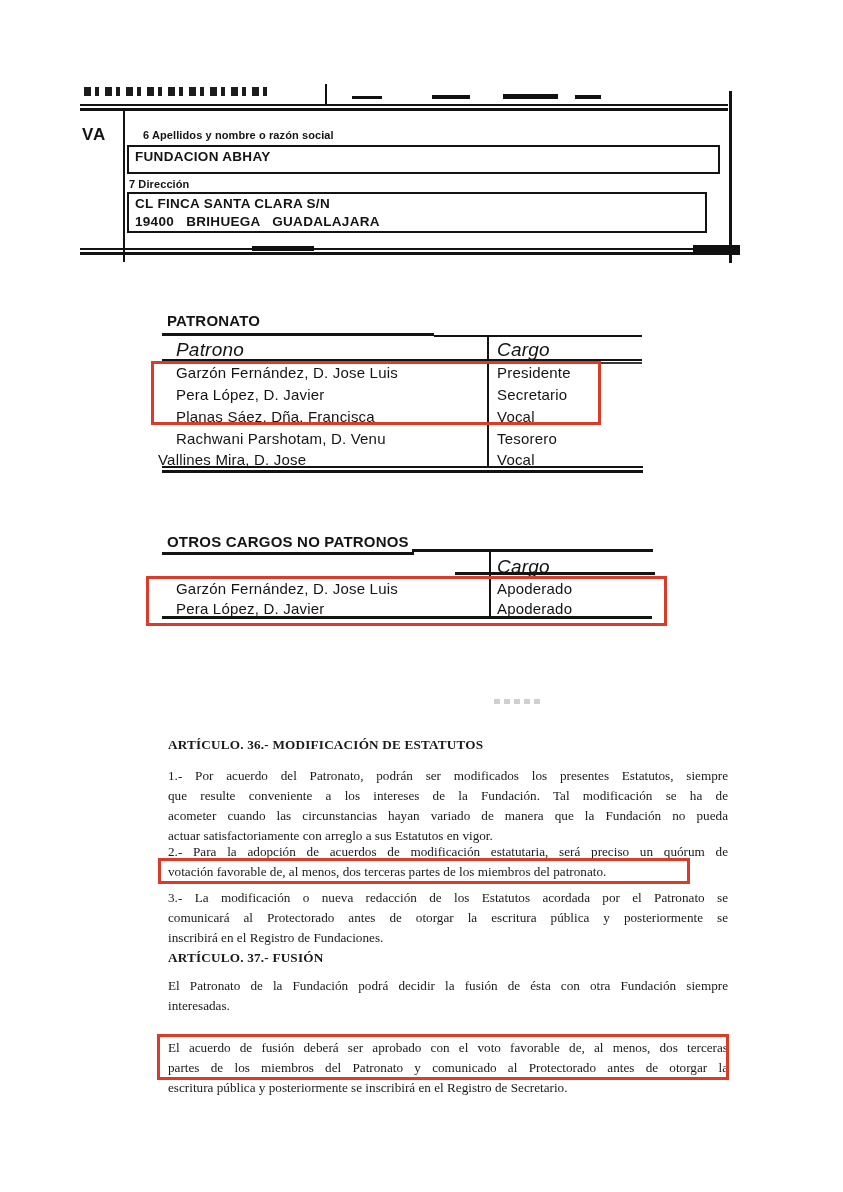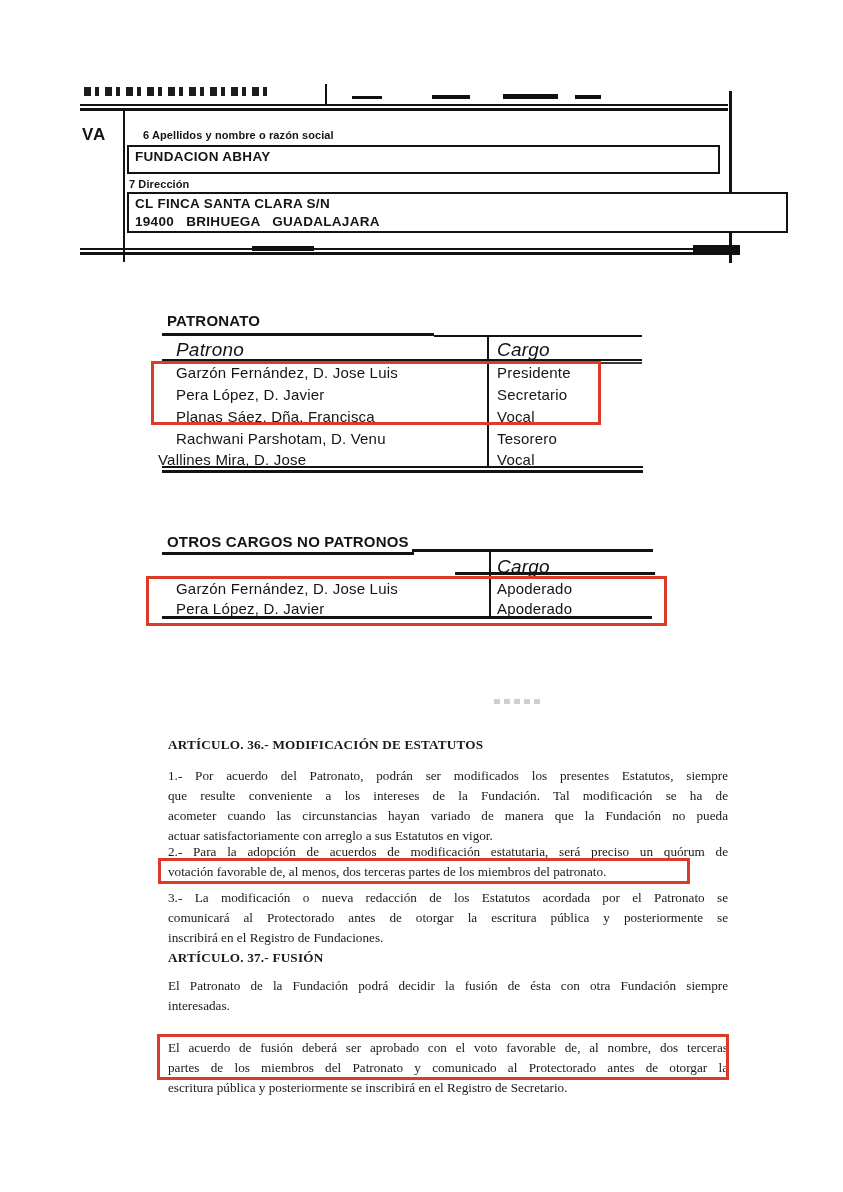--- a/index.html
+++ b/index.html
@@ -61,21 +61,21 @@
   <div class="dashmark" style="left:693px; top:245px; width:47px; height:9px;"></div>
 
   <div class="va-label" style="left:82px; top:125px;">VA</div>
 
   <div class="form-label" style="left:143px; top:129px;">6 Apellidos y nombre o razón social</div>
   <div class="fbox" style="left:127px; top:145px; width:593px; height:29px;">
     <div class="fval">FUNDACION ABHAY</div>
   </div>
 
   <div class="form-label" style="left:129px; top:178px;">7 Dirección</div>
-  <div class="fbox" style="left:127px; top:192px; width:661px; height:41px;">
+  <div class="fbox" style="left:127px; top:192px; width:580px; height:41px;">
     <div class="fval">CL FINCA SANTA CLARA S/N</div>
     <div class="fval" style="padding-top:0;">19400   BRIHUEGA   GUADALAJARA</div>
   </div>
 
   <div class="tbl-title" style="left:167px; top:312px;">PATRONATO</div>
   <div class="ln" style="left:162px; top:333px; width:272px; height:2.5px;"></div>
   <div class="ln" style="left:434px; top:335px; width:208px; height:2px;"></div>
 
   <div class="cell-h" style="left:176px; top:339px;">Patrono</div>
   <div class="cell-h" style="left:497px; top:339px;">Cargo</div>
@@ -139,19 +139,19 @@
   </div>
 
   <div class="art art-h" style="top:948px;">ARTÍCULO. 37.- FUSIÓN</div>
 
   <div class="art" style="top:976px;">
     <div class="jl">El Patronato de la Fundación podrá decidir la fusión de ésta con otra Fundación siempre</div>
     <div class="ll">interesadas.</div>
   </div>
 
   <div class="art" style="top:1038px;">
-    <div class="jl">El acuerdo de fusión deberá ser aprobado con el voto favorable de, al nombre, dos terceras</div>
+    <div class="jl">El acuerdo de fusión deberá ser aprobado con el voto favorable de, al menos, dos terceras</div>
     <div class="jl">partes de los miembros del Patronato y comunicado al Protectorado antes de otorgar la</div>
     <div class="ll">escritura pública y posteriormente se inscribirá en el Registro de Secretario.</div>
   </div>
   <div class="redbox" style="left:157px; top:1034px; width:572px; height:46px;"></div>
 
 </div>
 
 </body></html>

